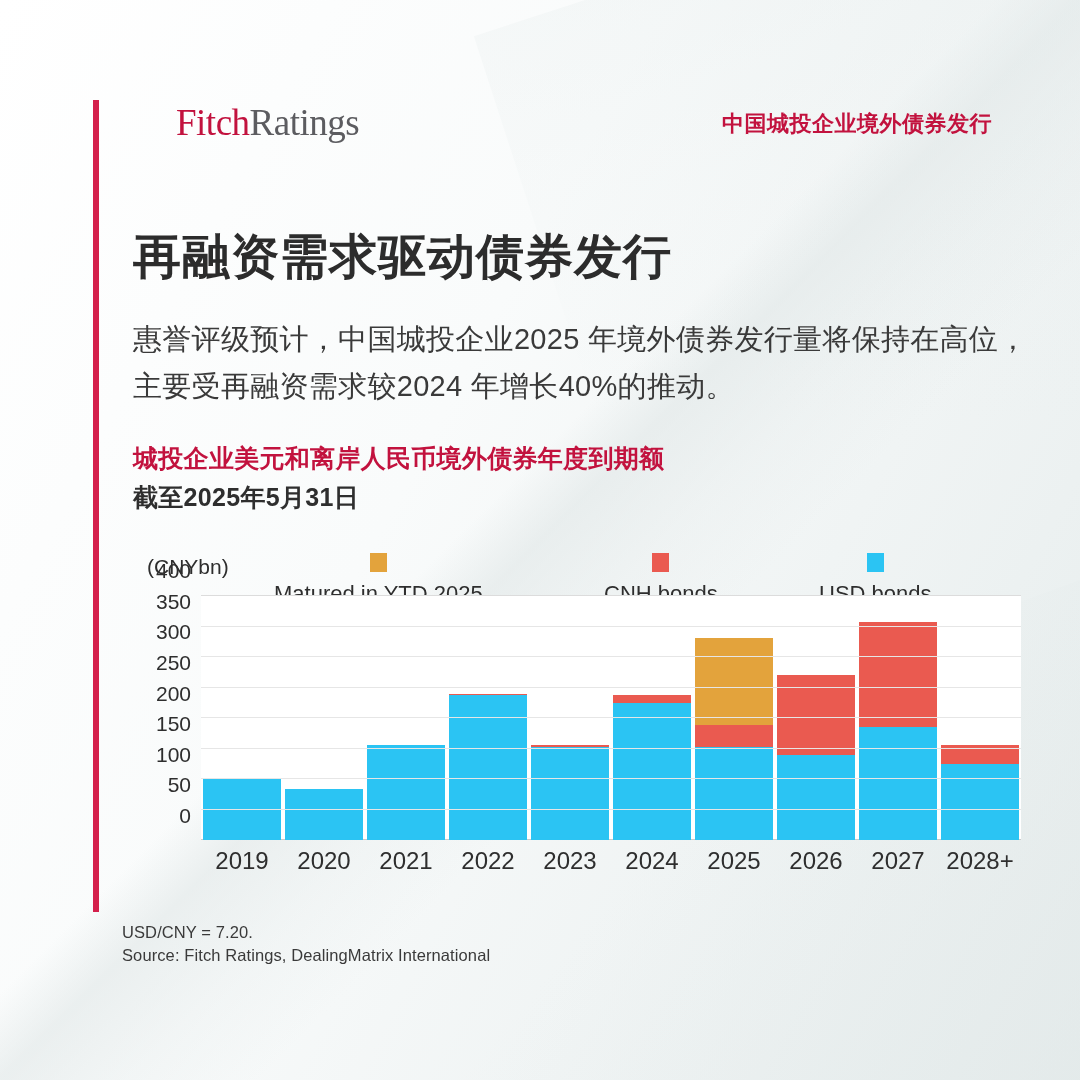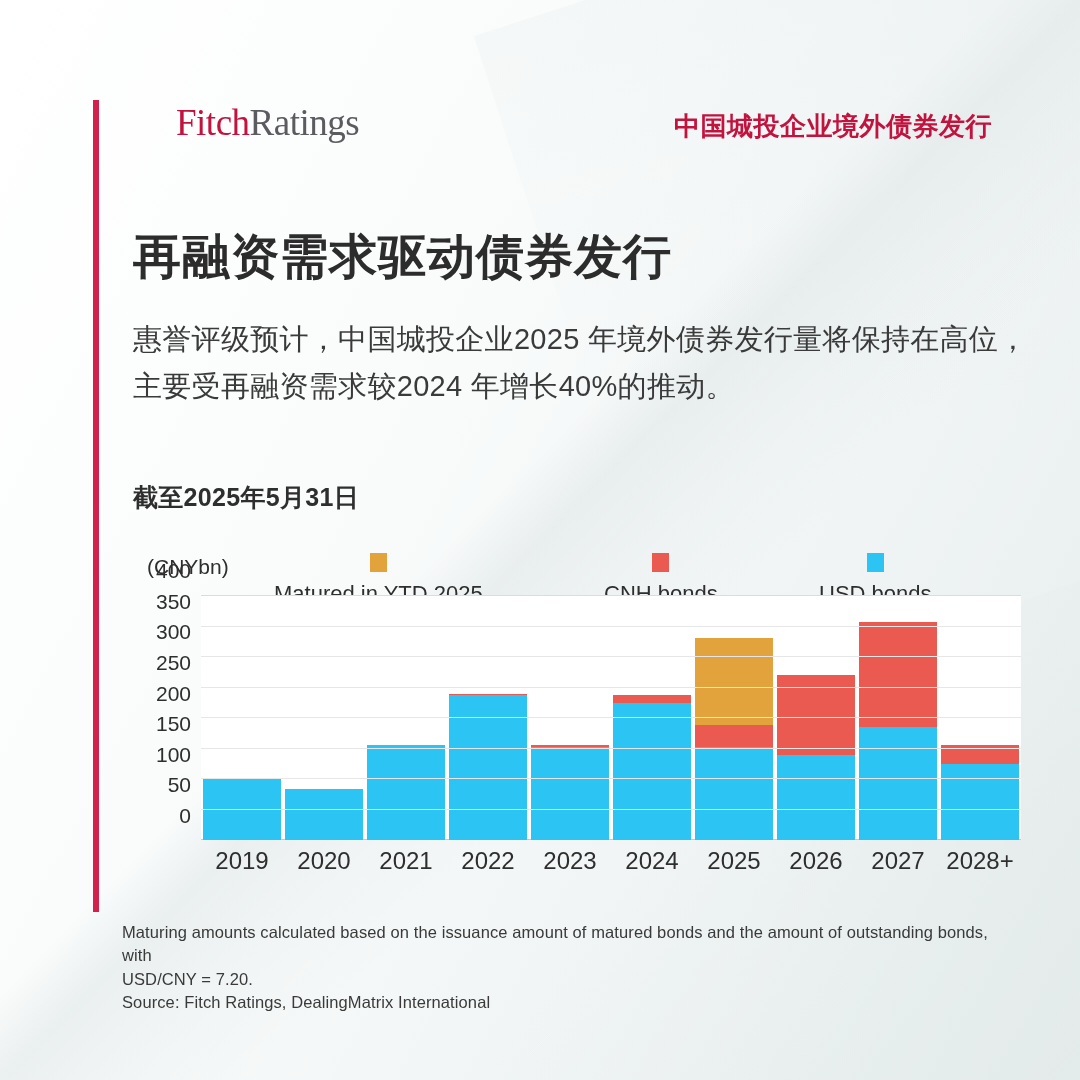--- a/index.html
+++ b/index.html
@@ -67,21 +67,21 @@
     letter-spacing: -0.5px;
     white-space: nowrap;
     margin-left: 40px;
   }
   .logo .fitch { color: #C2123E; }
   .logo .ratings { color: #5C5C60; }
   .header-kicker {
     position: absolute;
     right: 24px;
     top: 8px;
-    font-size: 26px;
+    font-size: 22px;
     font-weight: bold;
     color: #C2123E;
     letter-spacing: 0.5px;
     white-space: nowrap;
   }
 
   
   .headline {
     position: absolute;
     left: 133px;
@@ -274,20 +274,21 @@
   <div class="header">
     <div class="logo">
       <span class="fitch">Fitch</span><span class="ratings">Ratings</span>
     </div>
     <div class="header-kicker">中国城投企业境外债券发行</div>
   </div>
 
   <div class="headline">再融资需求驱动债券发行</div>
   <div class="standfirst">惠誉评级预计，中国城投企业2025 年境外债券发行量将保持在高位，主要受再融资需求较2024 年增长40%的推动。</div>
 
+  <div class="chart-title">城投企业美元和离岸人民币境外债券年度到期额</div>
   <div class="chart-subtitle">截至2025年5月31日</div>
 
   <div class="legend">
     <div class="axis-unit">(CNYbn)</div>
     <div class="legend-item" id="legend-0">
       <span class="legend-swatch" style="background: rgb(227, 163, 60);"></span>
       <span class="legend-label">Matured in YTD 2025</span>
     </div>
     <div class="legend-item" id="legend-1">
       <span class="legend-swatch" style="background: rgb(234, 90, 80);"></span>
@@ -370,18 +371,17 @@
         <div class="x-label">2023</div>
         <div class="x-label">2024</div>
         <div class="x-label">2025</div>
         <div class="x-label">2026</div>
         <div class="x-label">2027</div>
         <div class="x-label">2028+</div>
       </div>
   </div>
 
   <div class="footnotes">
-    <div class="footnote-line">Maturing amounts calculated based on the issuance amount of matured bonds and the amount of outstanding bonds, with</div>
     <div class="footnote-line">USD/CNY = 7.20.</div>
     <div class="footnote-line">Source: Fitch Ratings, DealingMatrix International</div>
   </div>
 
 </div>
 
 </body></html>

